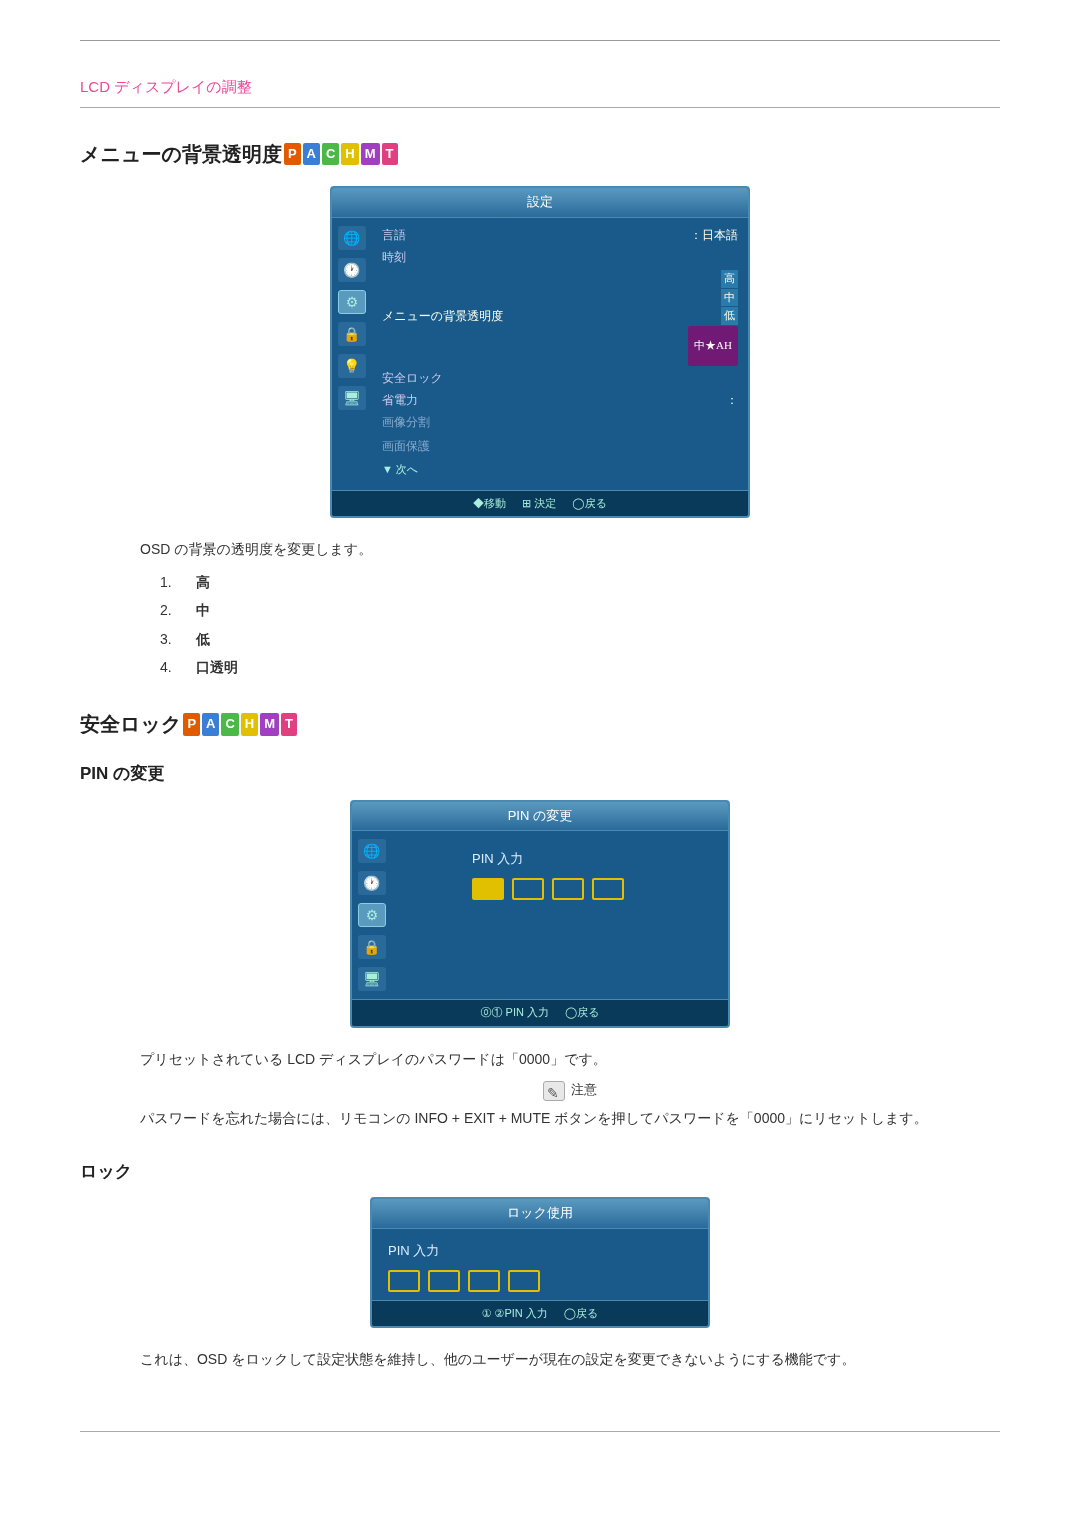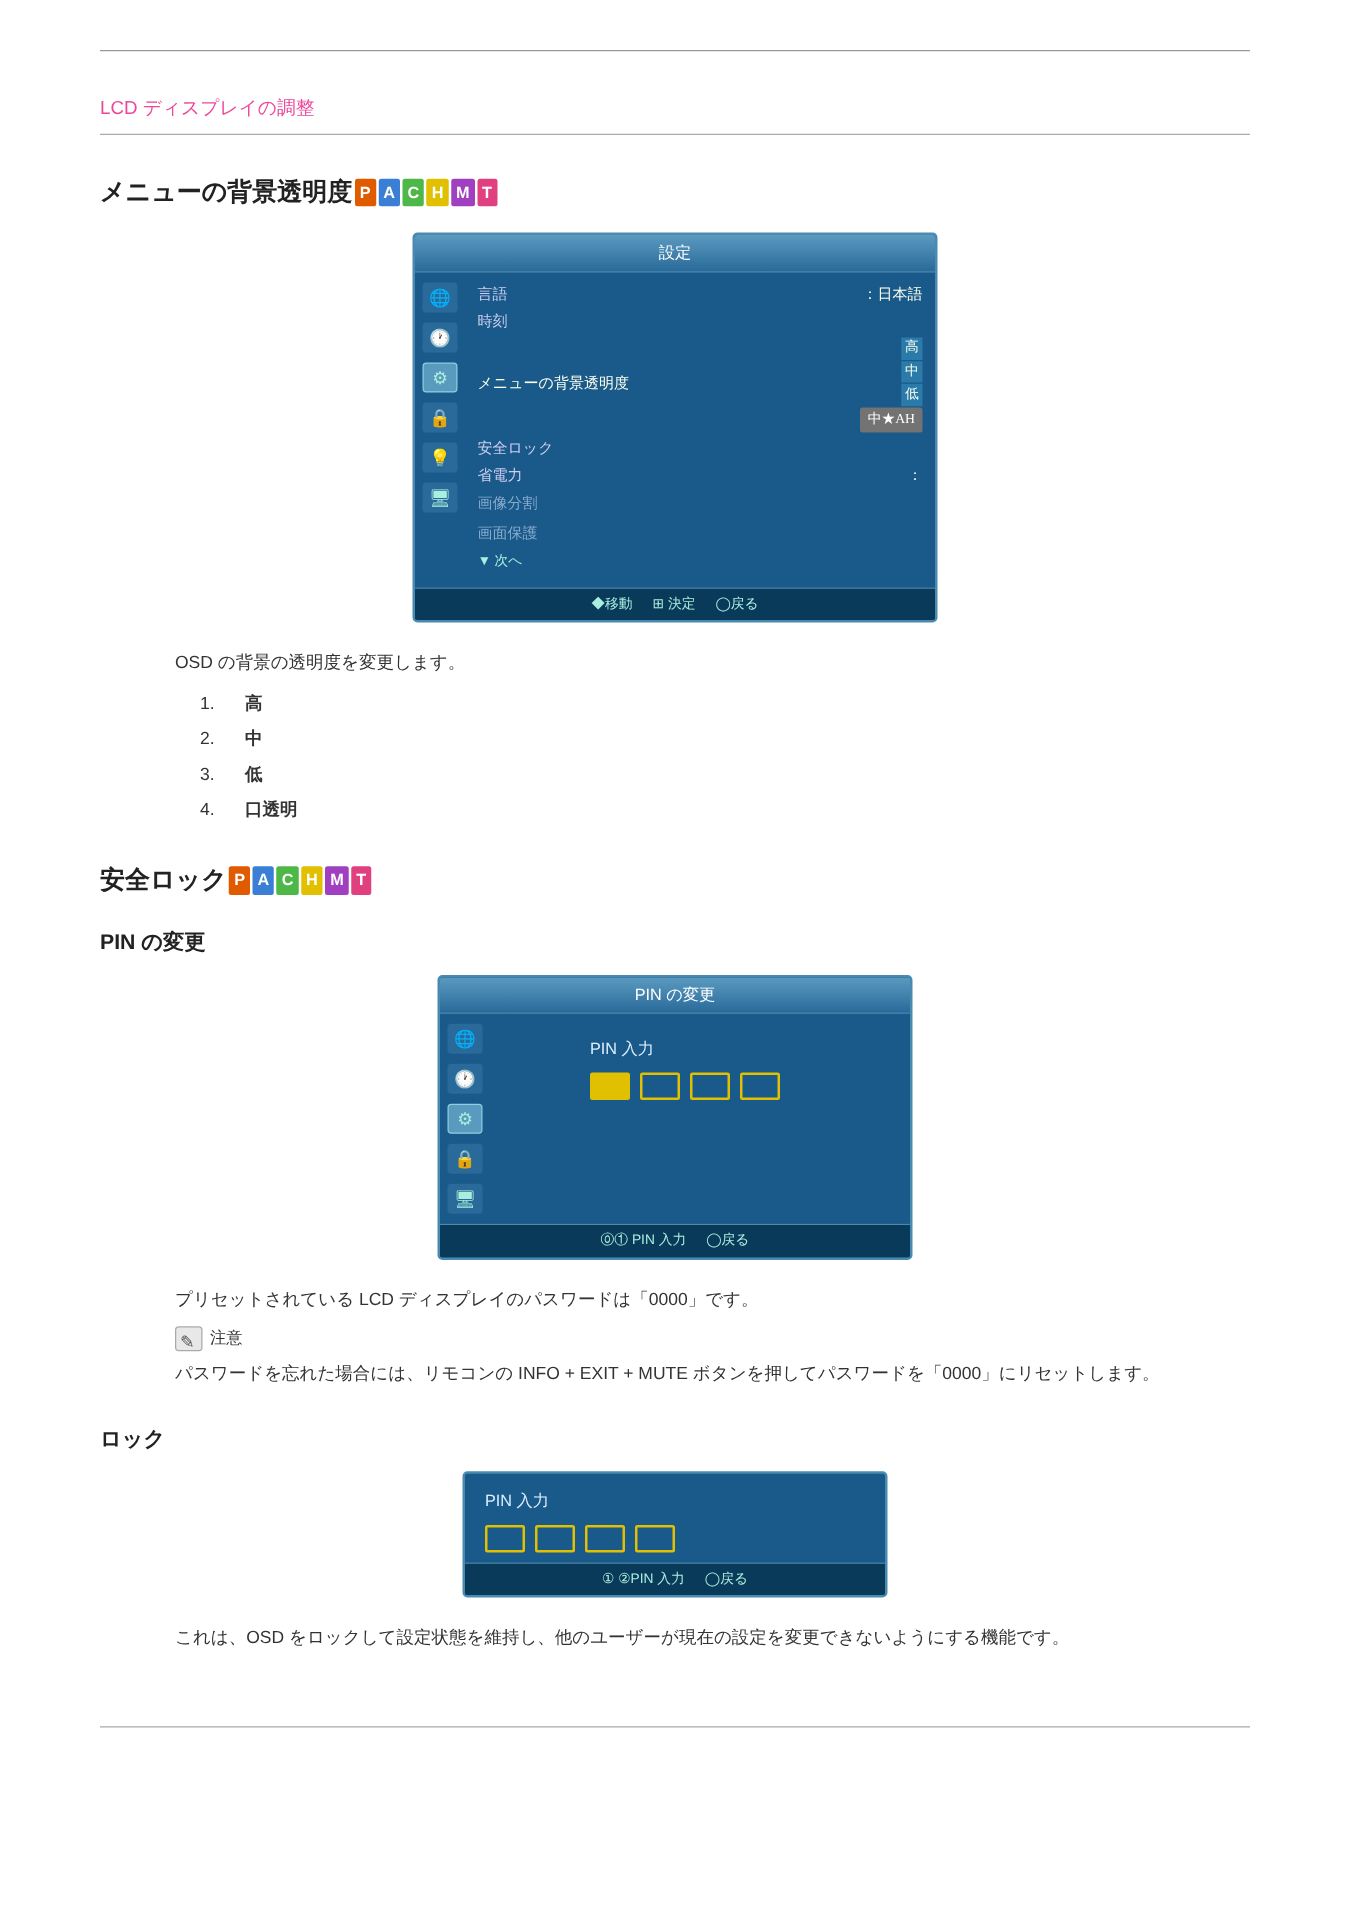--- a/index.html
+++ b/index.html
@@ -129,23 +129,23 @@
     .osd-value { color: #ffe; }
     .osd-menu-item {
       color: #8ac;
       font-size: 12px;
       margin-bottom: 2px;
     }
     .osd-menu-item.selected {
       color: #ffe;
     }
     .osd-selected-bar {
-      background: #737373;
+      background: #701a75;
       color: #fff;
-      padding: 1px 6px;
+      padding: 11px 6px;
       border-radius: 2px;
       font-size: 11px;
       margin-left: 48px;
     }
     .osd-footer {
       background: #0a3a5a;
       display: flex;
       justify-content: center;
       gap: 16px;
       padding: 4px 8px;
@@ -184,20 +184,21 @@
     }
 
     
     .note-row {
       display: flex;
       align-items: flex-start;
       gap: 6px;
       margin: 6px 0 6px 60px;
       font-size: 13px;
       color: #333;
+      justify-content: center;
     }
     .note-icon {
       display: inline-block;
       width: 22px;
       height: 20px;
       background: #e8e8e8;
       border: 1px solid #aaa;
       border-radius: 3px;
       position: relative;
       flex-shrink: 0;
@@ -407,20 +408,21 @@
     <span class="note-text">注意</span>
   </div>
   <div class="body-text" style="margin-top:4px;">
     <span>パスワードを忘れた場合には、リモコンの INFO + EXIT + MUTE ボタンを押してパスワードを「0000」にリセットします。</span>
   </div>
 
   <div class="sub-heading" style="margin-top:28px;">ロック</div>
 
   <div class="osd-container">
     <div class="lock-osd-box">
+      <div class="osd-titlebar">ロック使用</div>
       <div class="lock-content">
         <div style="color:#ddeeff; font-size:13px; margin-bottom:8px;">PIN 入力</div>
         <div class="pin-squares">
           <div class="pin-sq"></div>
           <div class="pin-sq"></div>
           <div class="pin-sq"></div>
           <div class="pin-sq"></div>
         </div>
       </div>
       <div class="osd-footer">

